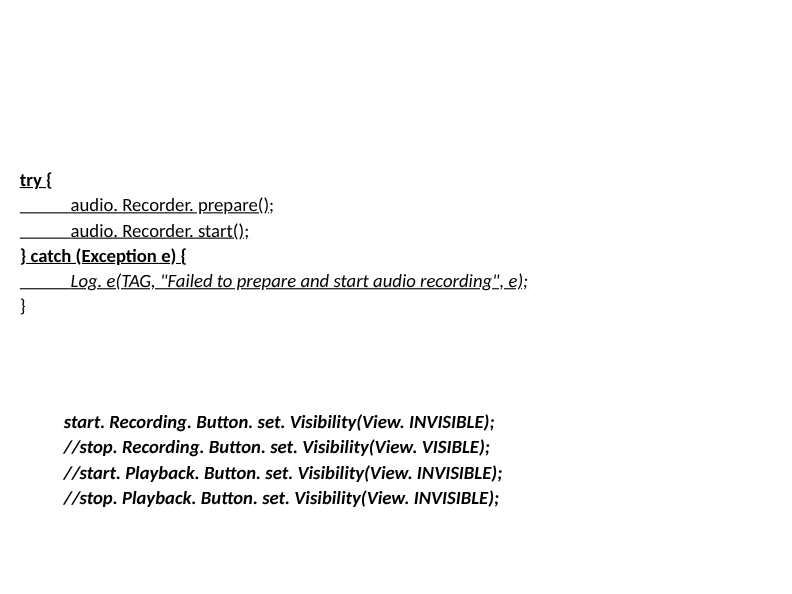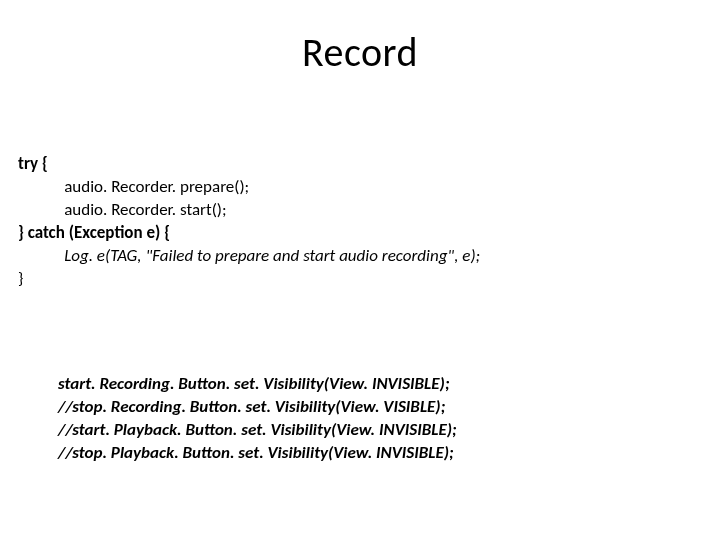--- a/index.html
+++ b/index.html
@@ -28,39 +28,39 @@
     font-weight: 400;
     letter-spacing: 0.5px;
   }
   .code-block-1 {
     position: absolute;
     top: 130px;
     left: 18px;
     font-size: 17px;
     line-height: 1.35;
     white-space: pre;
+    text-decoration: underline;
   }
   .code-block-2 {
     position: absolute;
     top: 350px;
     left: 58px;
     font-size: 17px;
     line-height: 1.35;
     white-space: pre;
     font-weight: bold;
   }
   .bold { font-weight: 700; }
   .italic { font-style: italic; }
 </style>
 </head>
 <body>
 
 <div class="slide">
 
-  <div class="title">Record</div>
 
   <div class="code-block-1">
 <span class="bold">try {</span>
             <span>audio. Recorder. prepare();</span>
             <span>audio. Recorder. start();</span>
 <span class="bold">} catch (Exception e) {</span>
             <span class="italic">Log. e(TAG, "Failed to prepare and start audio recording", e);</span>
 <span>}</span></div>
 
   <div class="code-block-2 italic">

